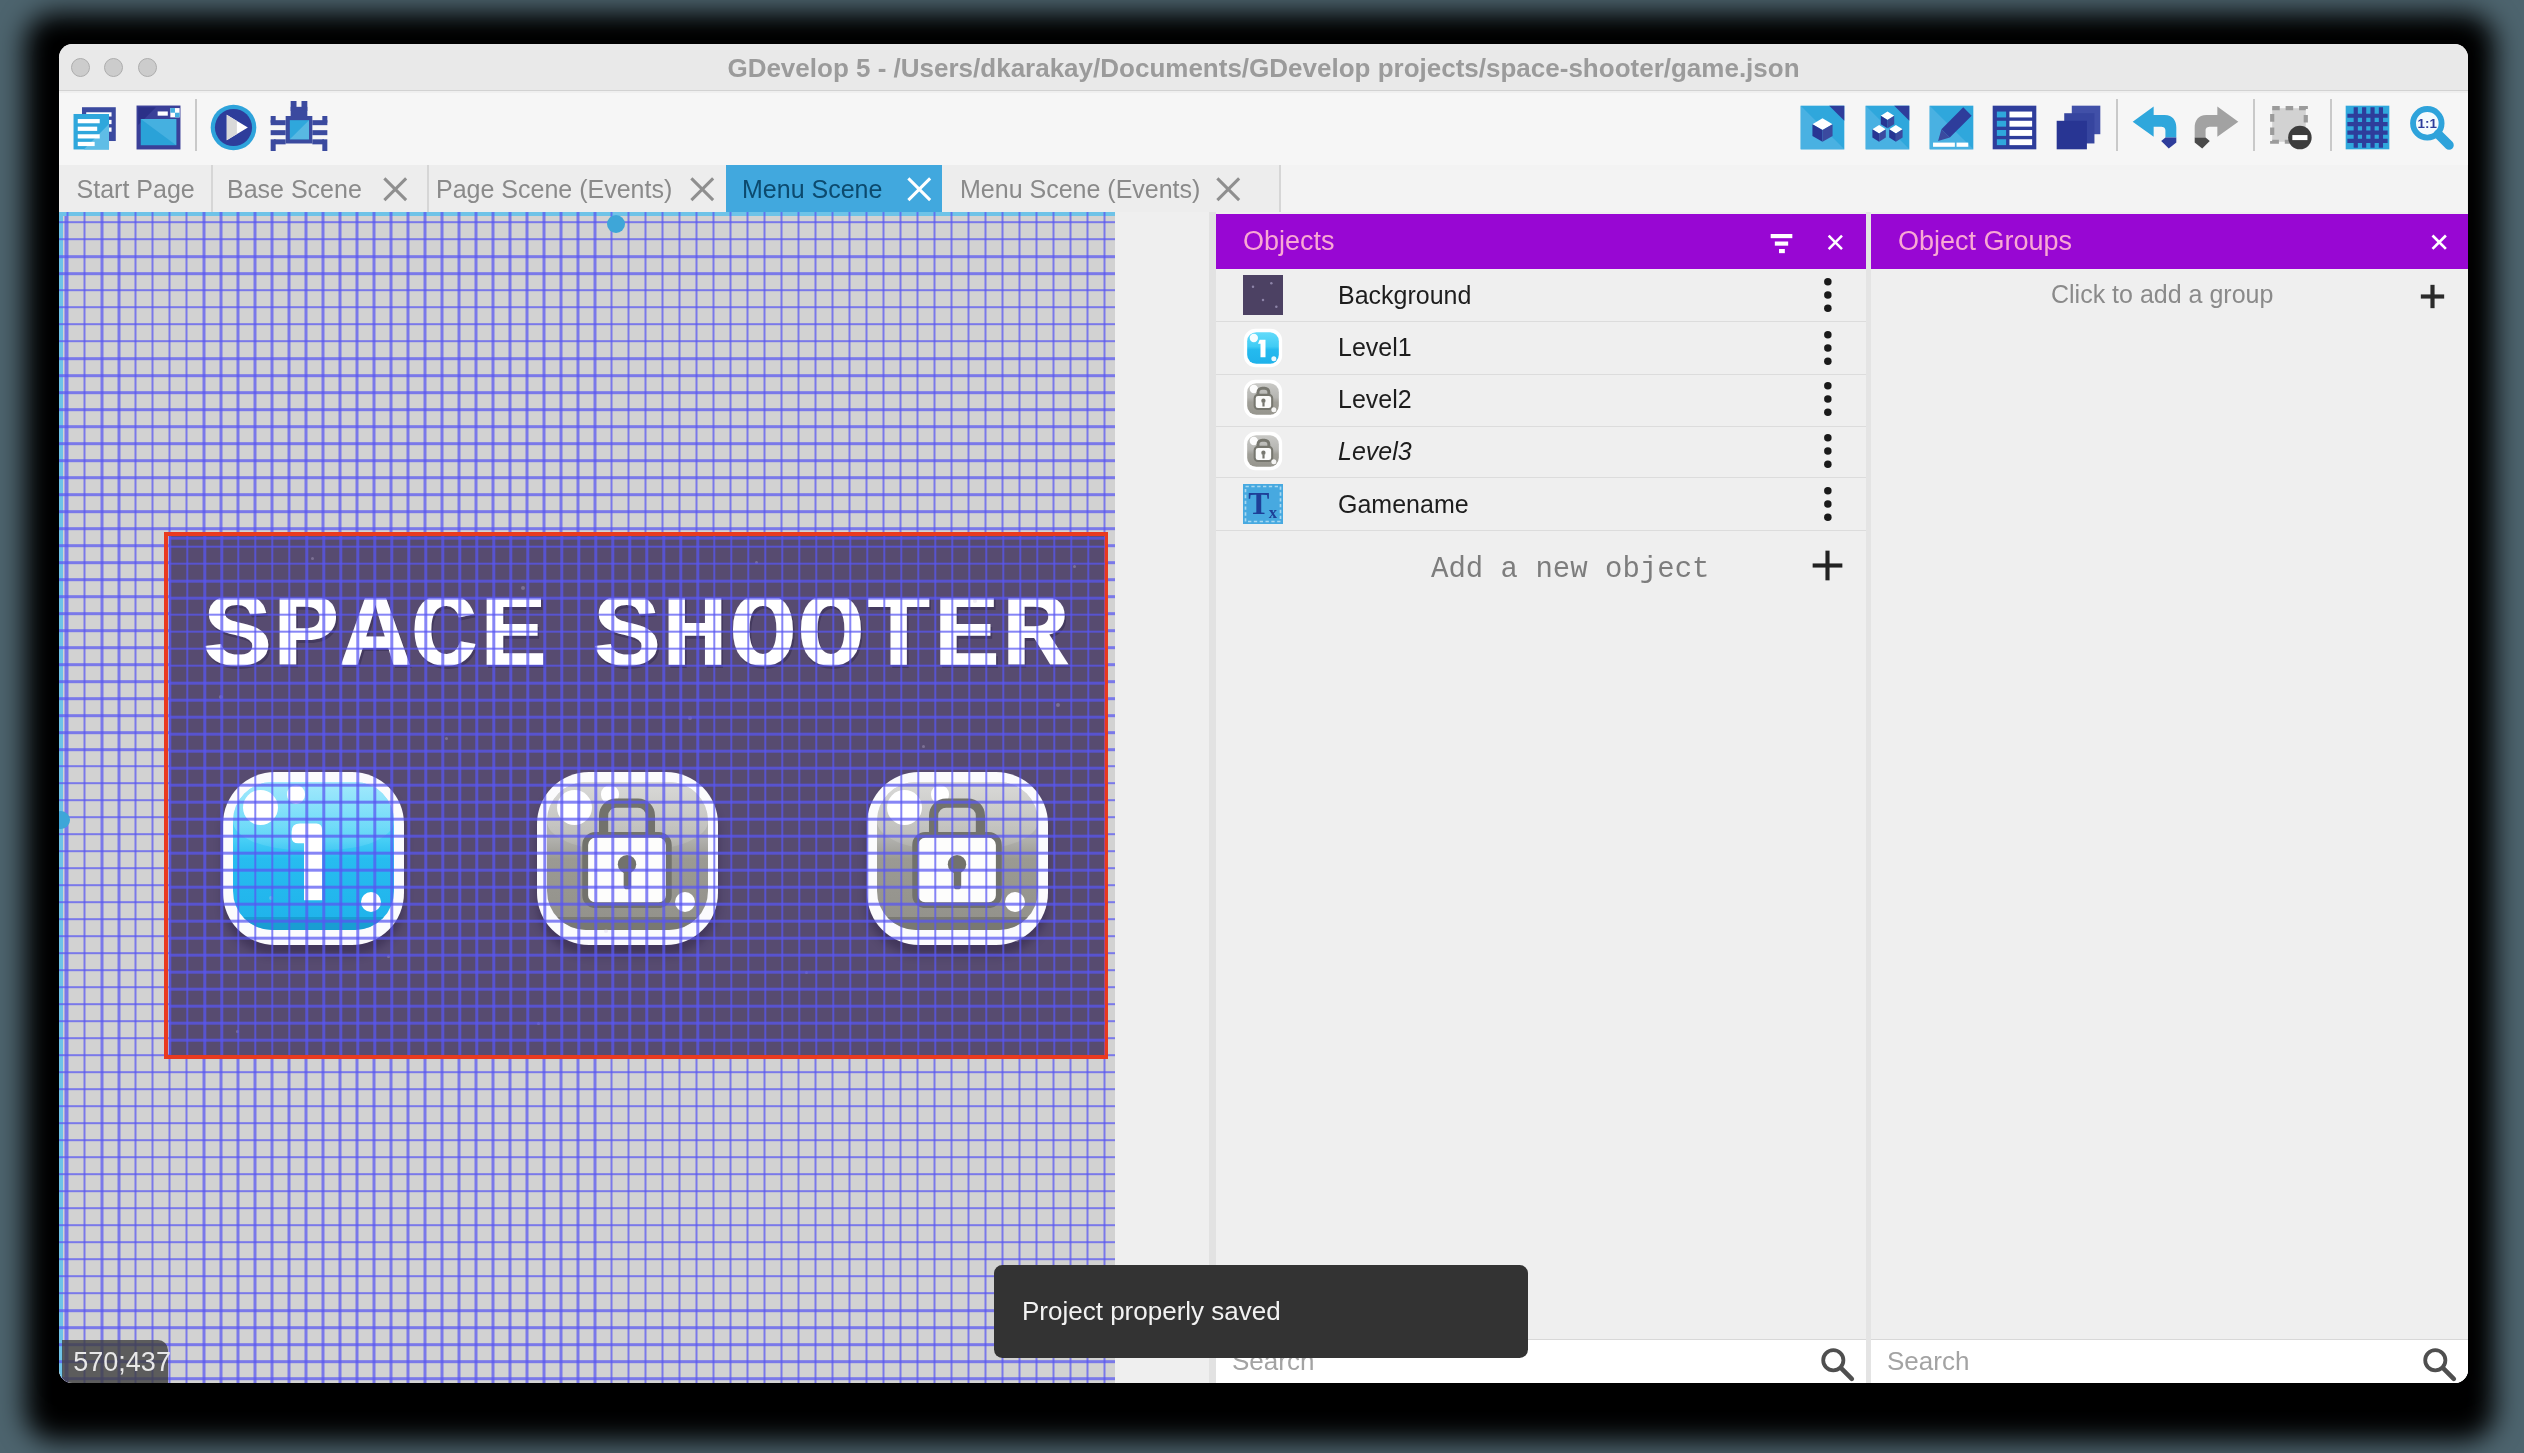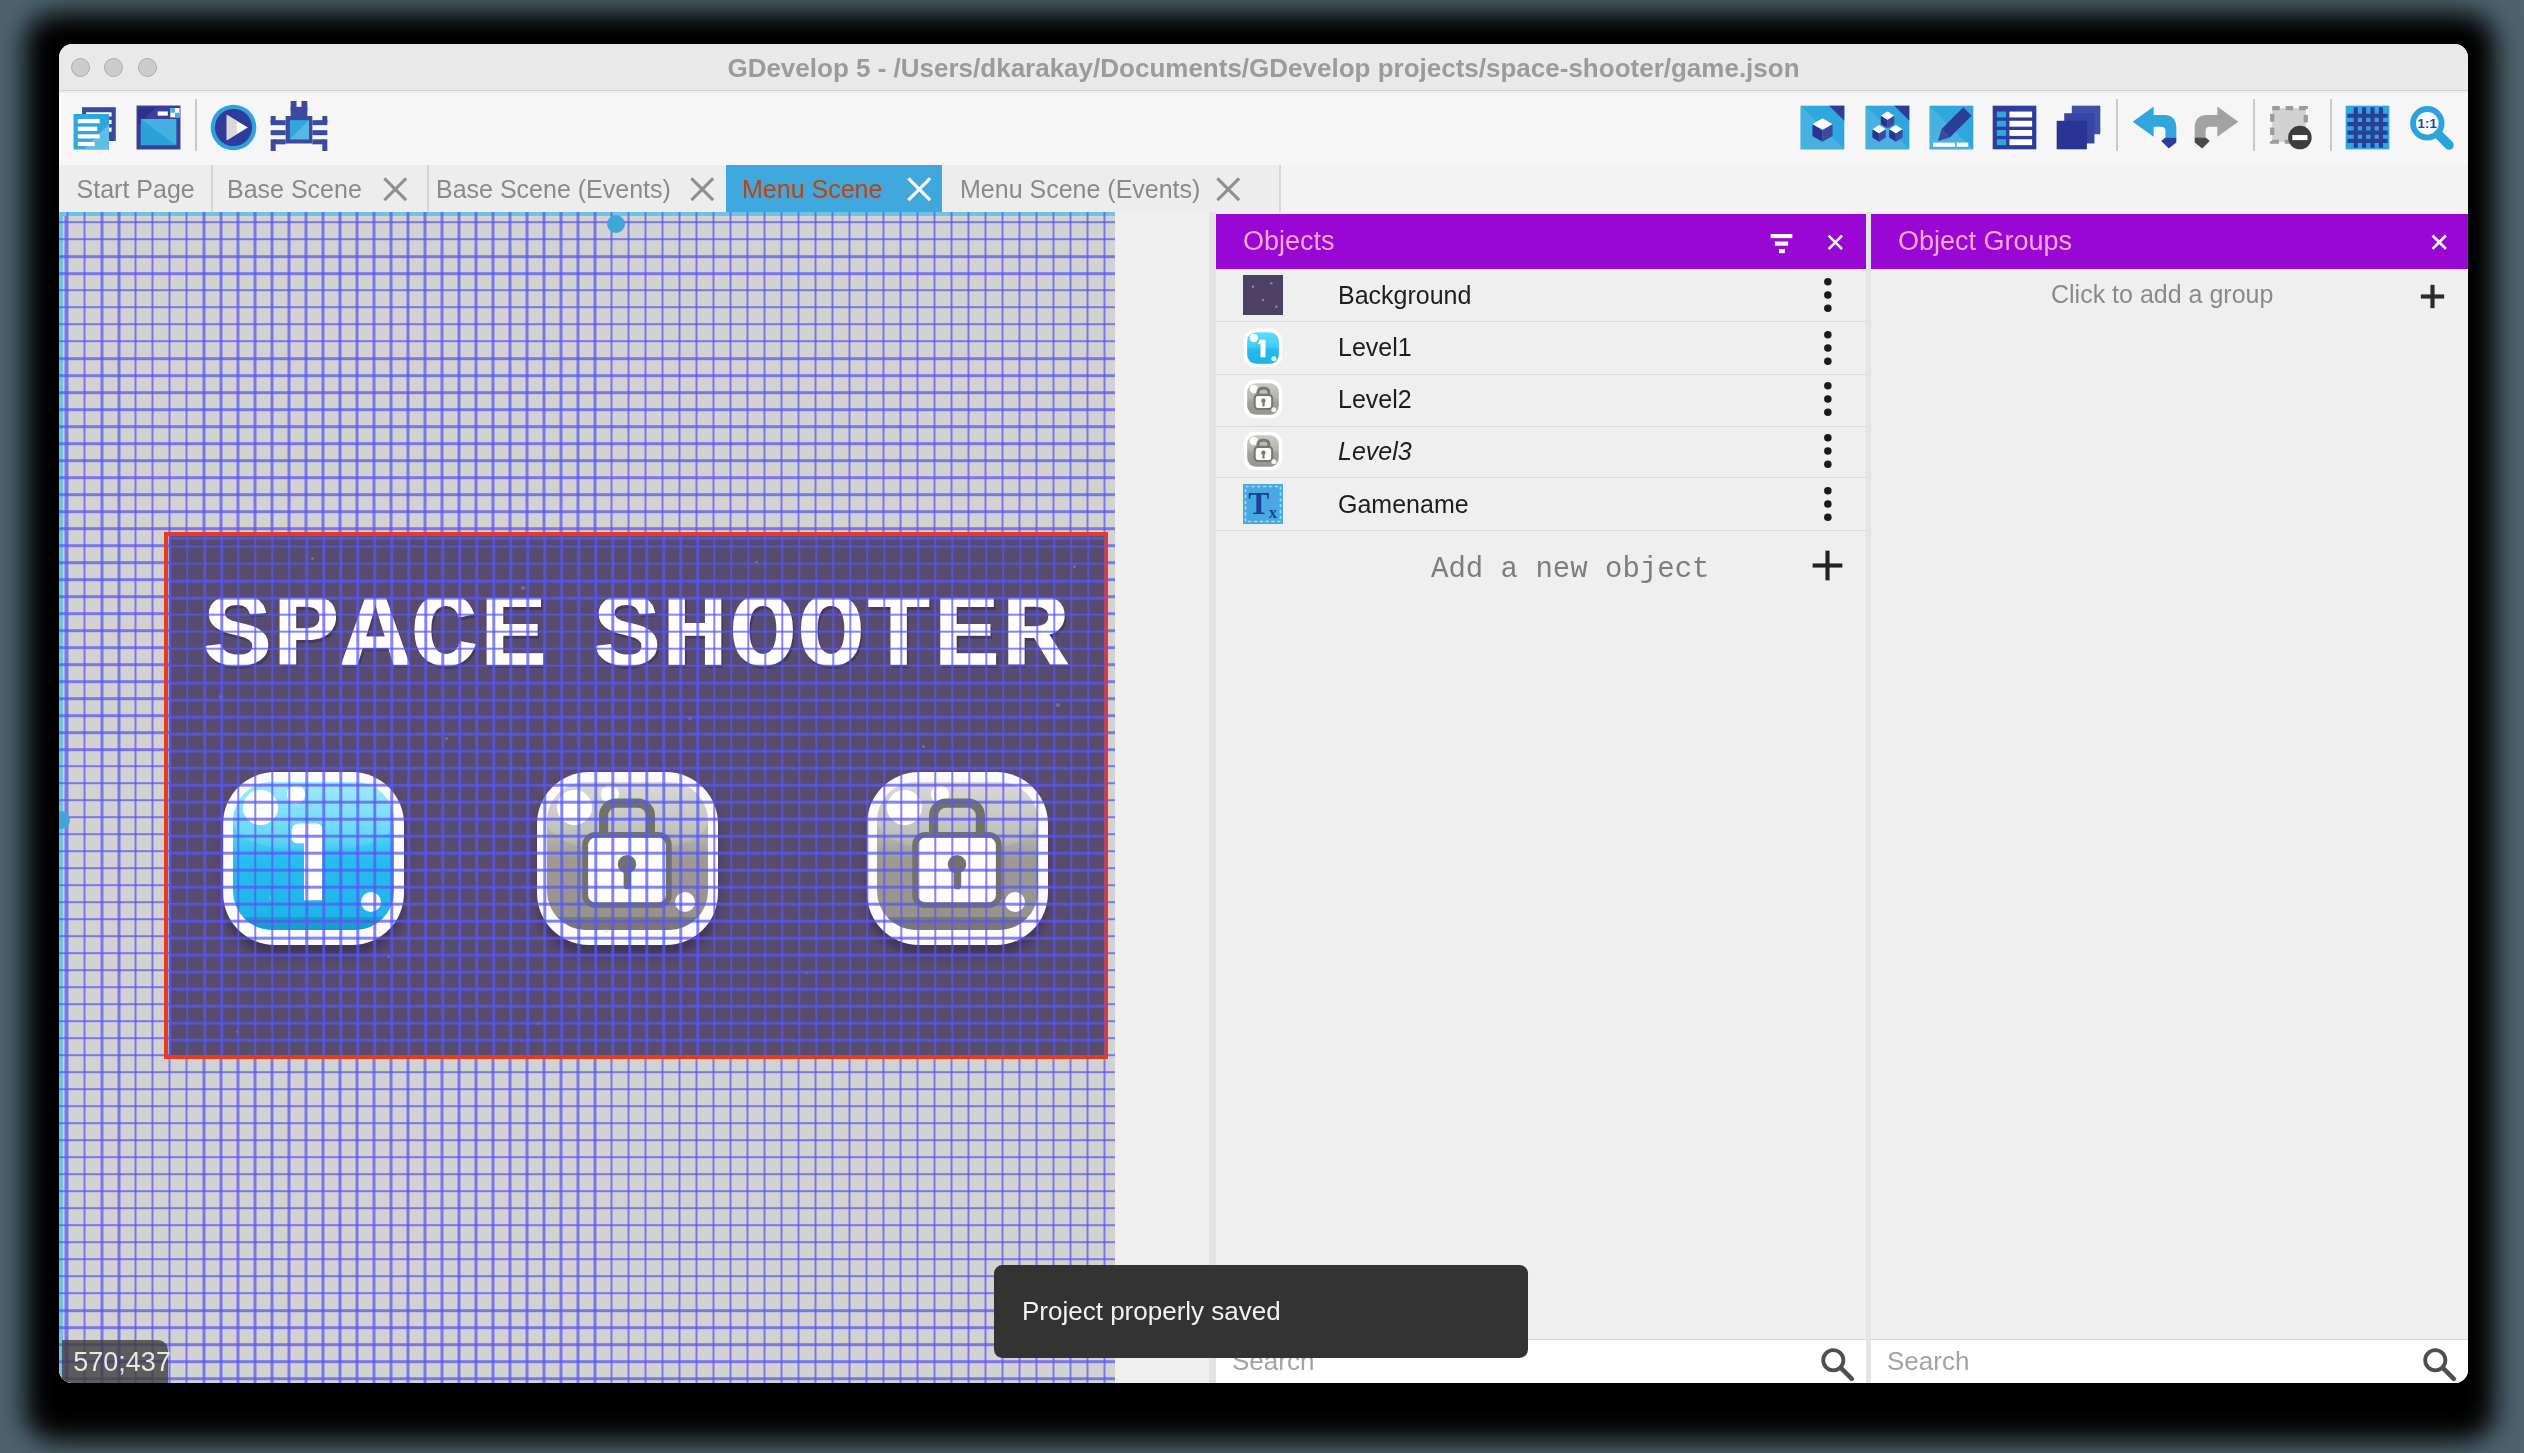--- a/index.html
+++ b/index.html
@@ -223,22 +223,22 @@
   </svg>
 
   <div id="tabbar"></div>
   <div class="abs" style="left:1221px;top:121px;width:1187px;height:48px;background:#f3f3f3;"></div>
   <div id="activetab"></div>
   <div class="tabdiv" style="left:152px"></div>
   <div class="tabdiv" style="left:368px"></div>
   <div class="tabdiv" style="left:1220px"></div>
   <div class="tabtext" style="left:17.6px">Start Page</div>
   <div class="tabtext" style="left:168px">Base Scene</div>
-  <div class="tabtext" style="left:377px">Base Scene (Events)</div>
-  <div class="tabtext" style="left:683px; color:#c2410c;">Menu Scene</div>
+  <div class="tabtext" style="left:377px">Page Scene (Events)</div>
+  <div class="tabtext" style="left:683px; color:#0c4a6e;">Menu Scene</div>
   <div class="tabtext" style="left:901px">Menu Scene (Events)</div>
   <svg class="abs" style="left:322px;top:131px" width="28.5" height="28.5" viewBox="0 0 34 34">
       <line x1="4" y1="4" x2="30" y2="30" class="tabx"></line>
       <line x1="30" y1="4" x2="4" y2="30" class="tabx"></line>
     </svg>
   <svg class="abs" style="left:629px;top:131px" width="28.5" height="28.5" viewBox="0 0 34 34">
       <line x1="4" y1="4" x2="30" y2="30" class="tabx"></line>
       <line x1="30" y1="4" x2="4" y2="30" class="tabx"></line>
     </svg>
   <svg class="abs" style="left:846px;top:131px" width="28.5" height="28.5" viewBox="0 0 34 34">

